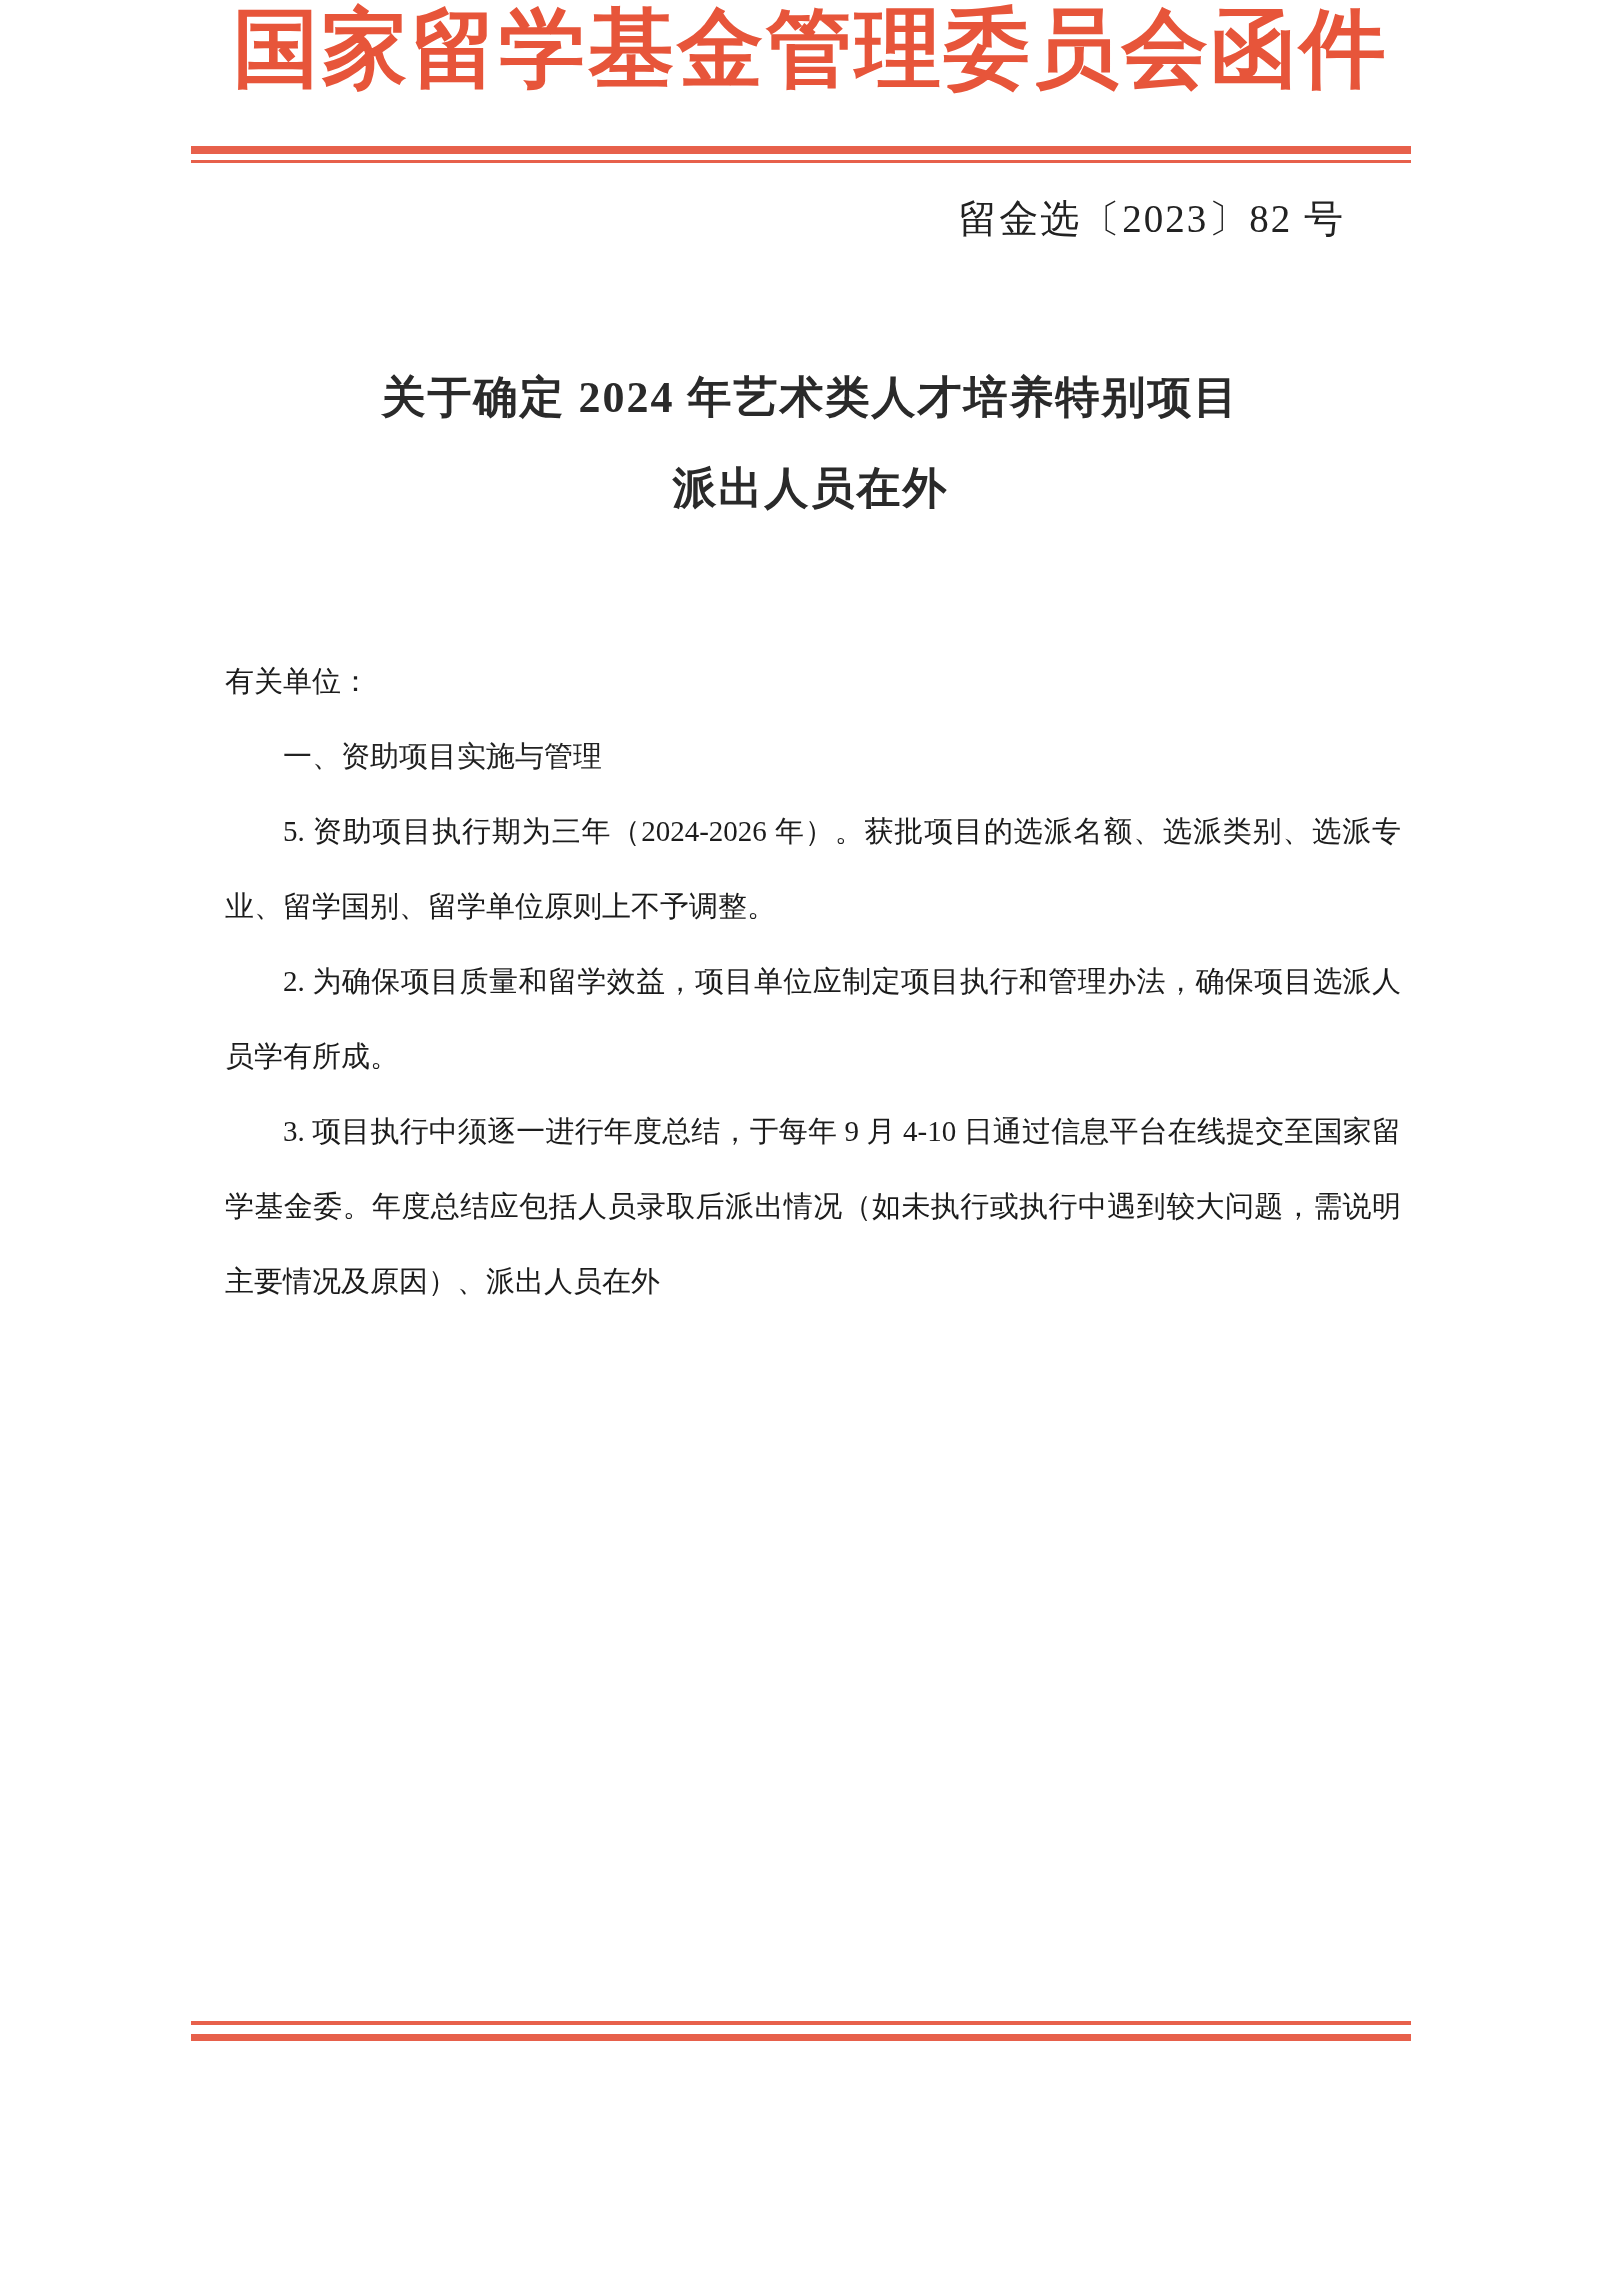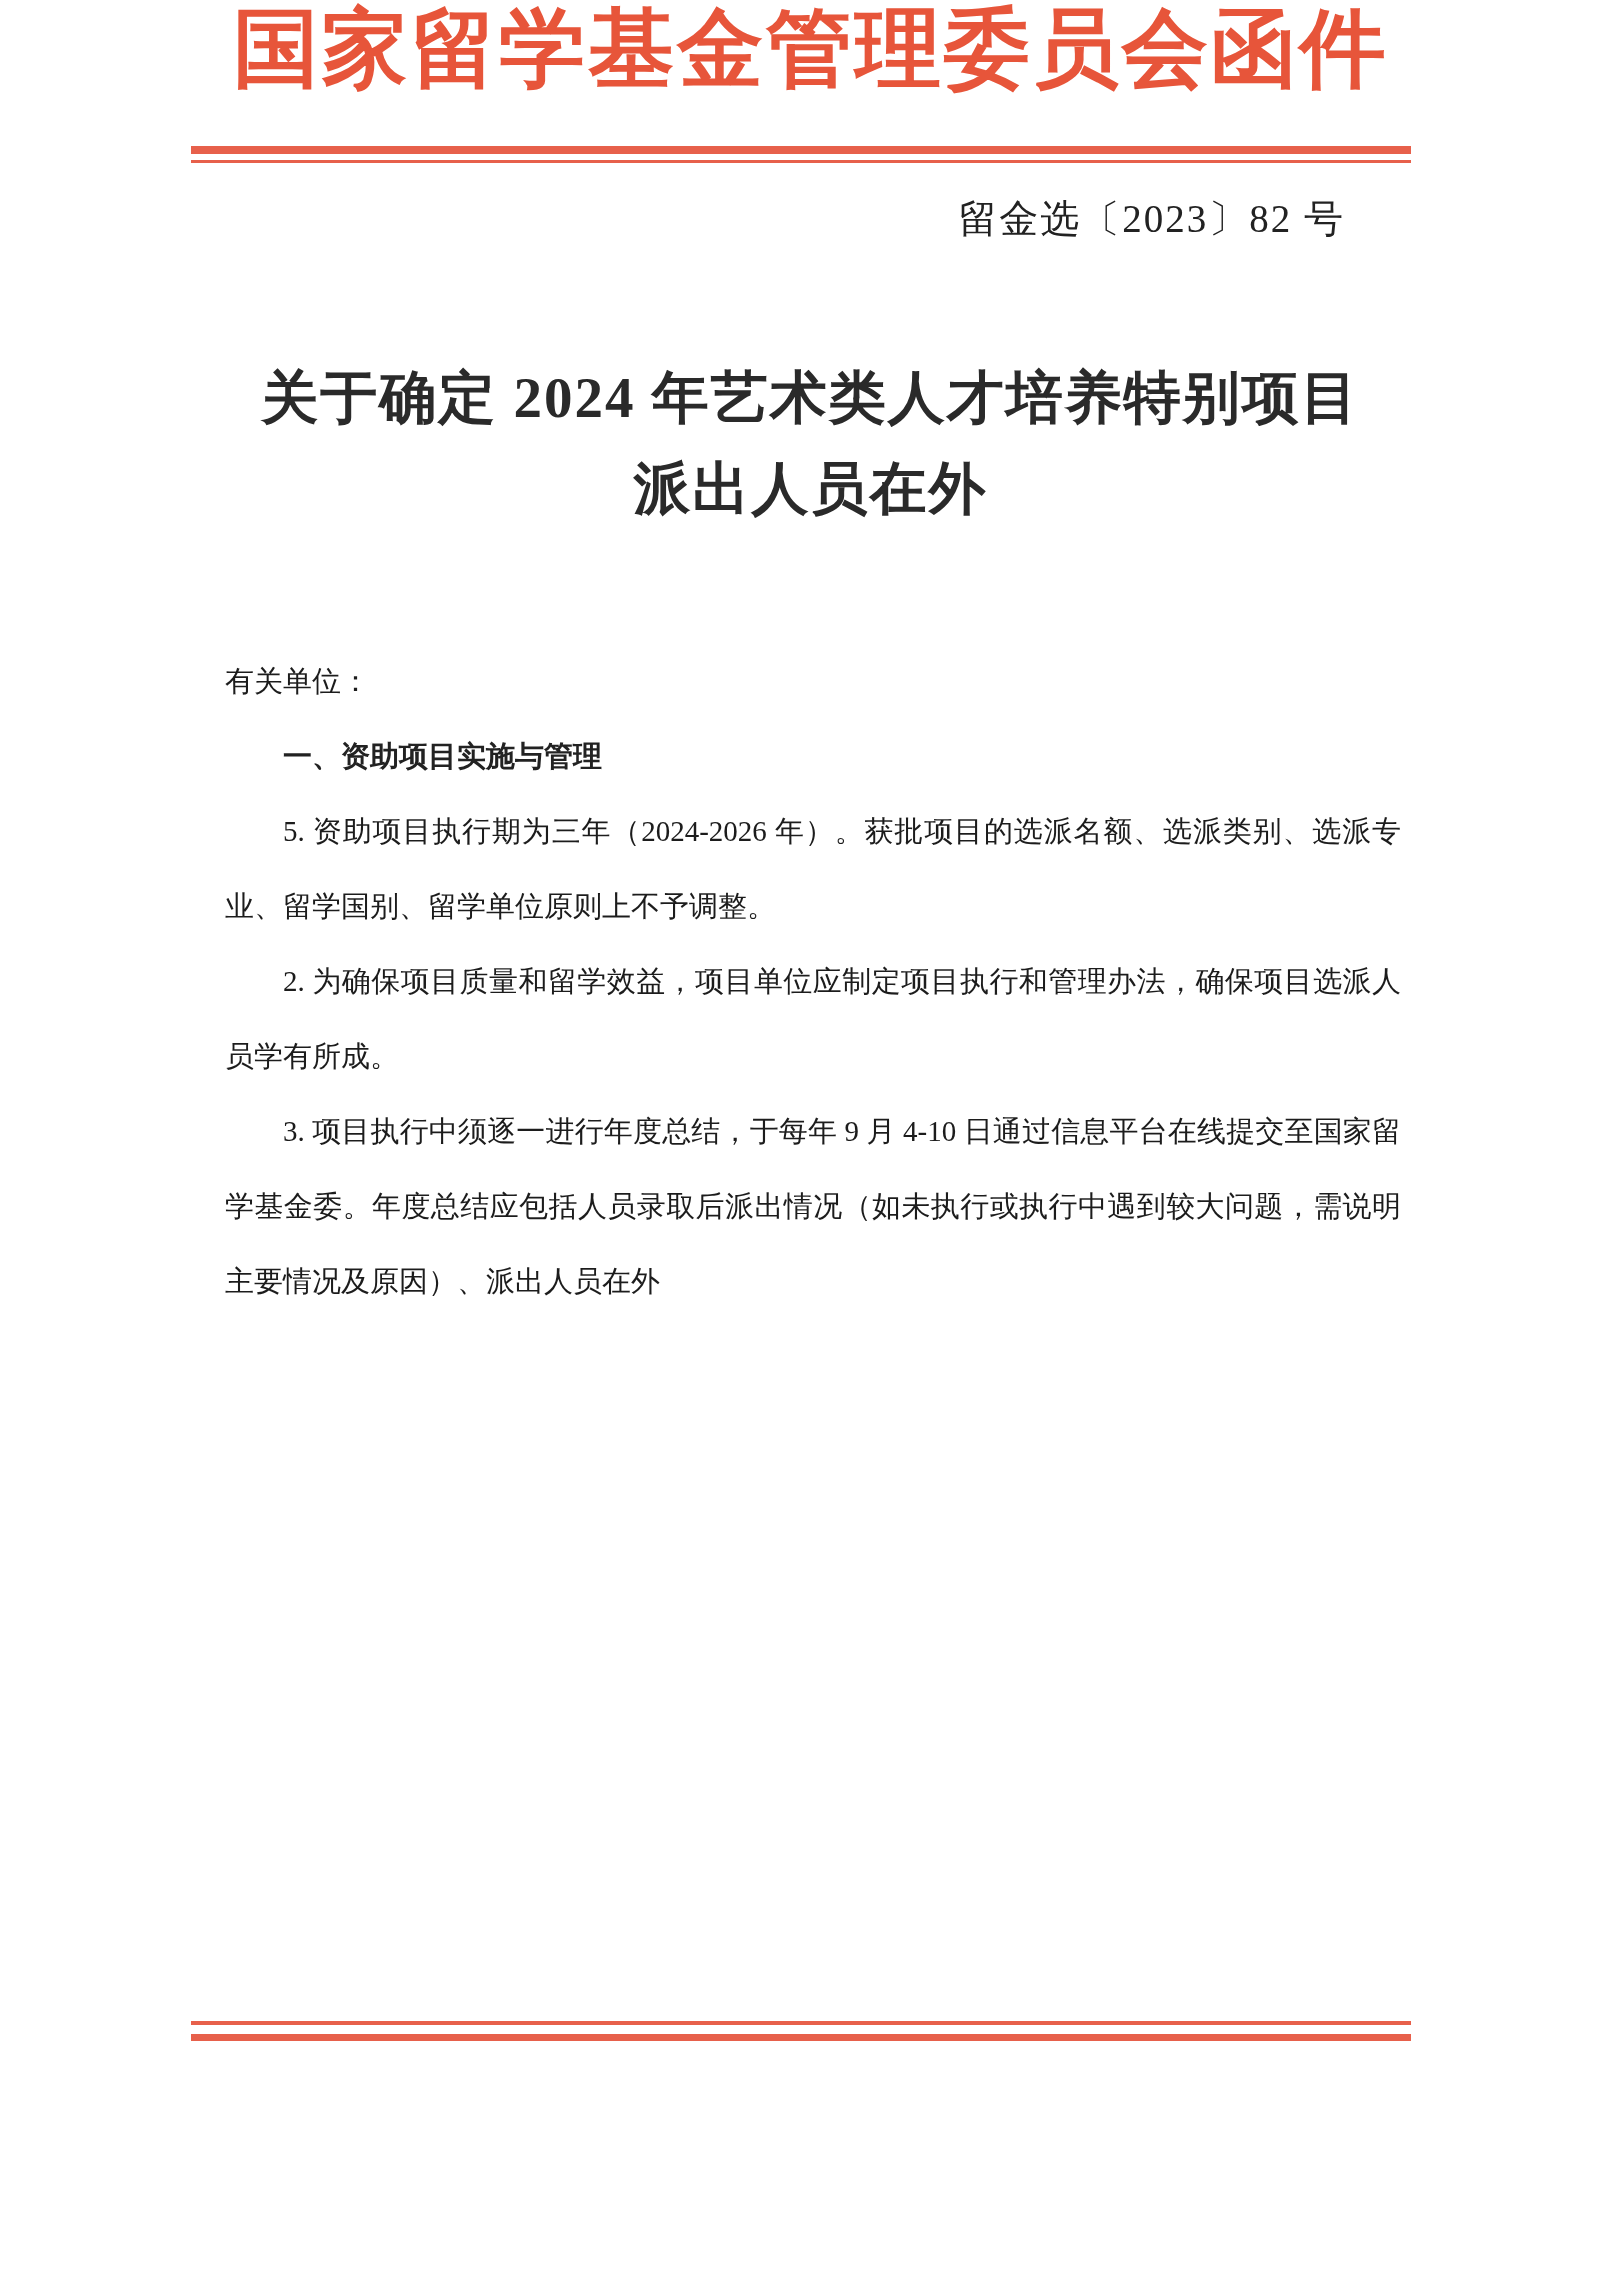--- a/index.html
+++ b/index.html
@@ -50,21 +50,21 @@
     font-size: 39px;
     color: #222;
     letter-spacing: 2px;
     white-space: nowrap;
     padding-left: 16px;
   }
   
   .doc-title {
     margin-top: 106px;
     text-align: center;
-    font-size: 57px;
+    font-size: 44px;
     font-weight: bold;
     line-height: 91px;
     color: #2a2a2a;
     letter-spacing: 2px;
   }
   
   .body-text {
     width: 1176px;
     margin-left: 225px;
     margin-top: 110px;
@@ -72,21 +72,21 @@
     line-height: 75px;
     color: #1c1c1c;
     text-align: justify;
     text-align-last: left;
   }
   .body-text p {
     margin: 0;
     padding: 0;
   }
   .body-text p.indent { text-indent: 2em; }
-  .body-text p.bold   { font-weight: bold; color: #222; }
+  .body-text p.bold   { font-weight: normal; color: #222; }
 </style>
 </head>
 <body>
 
 <div class="page">
 
   <div class="letterhead">国家留学基金管理委员会函件</div>
 
   <div class="rule rule-top">
     <div class="bar-thick"></div>

